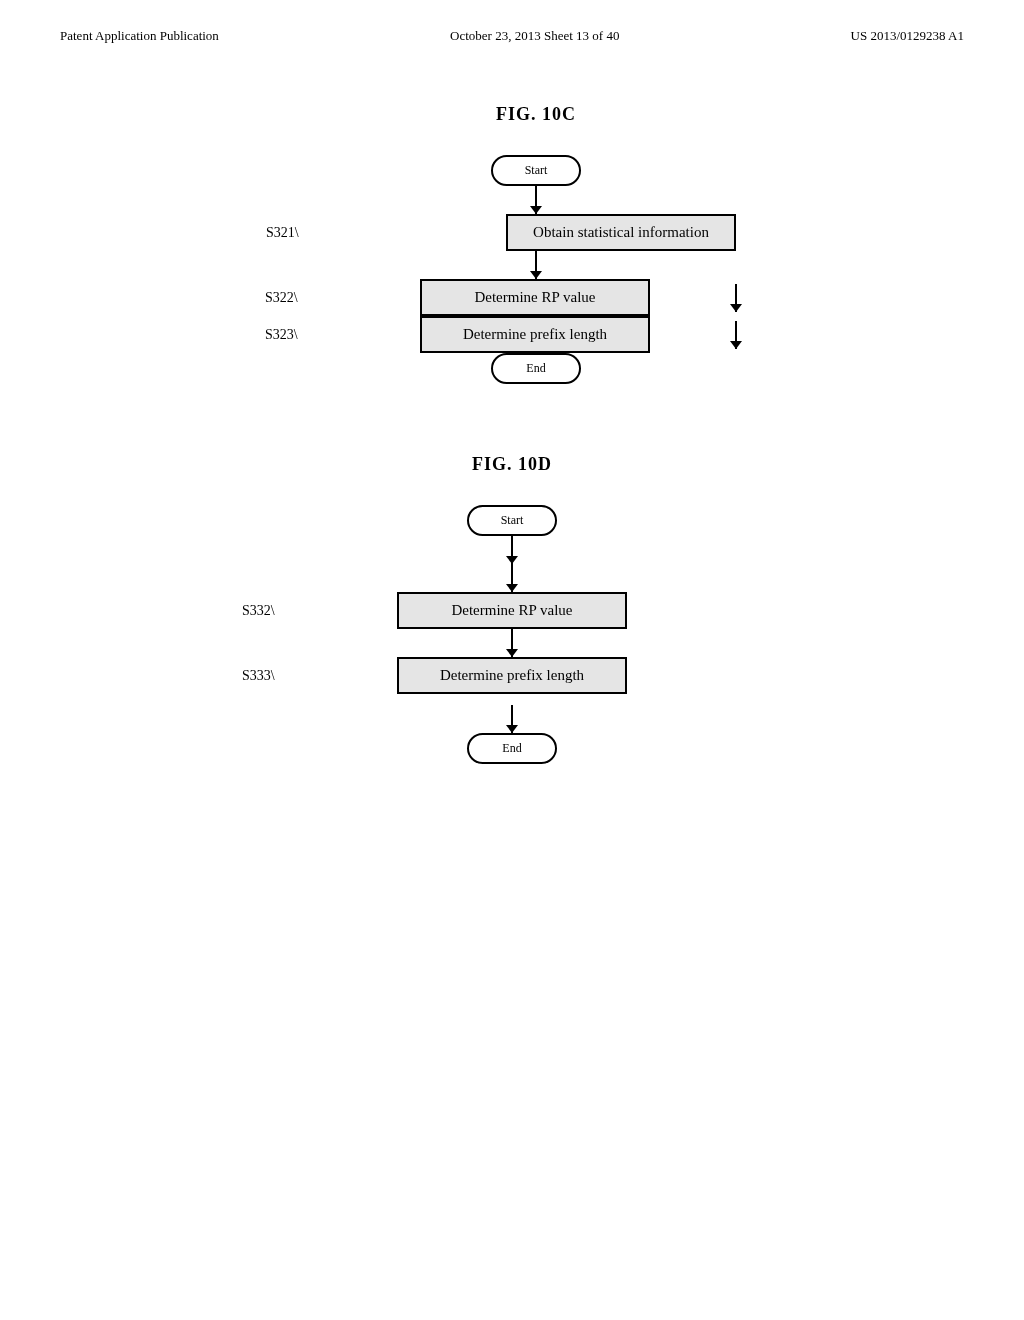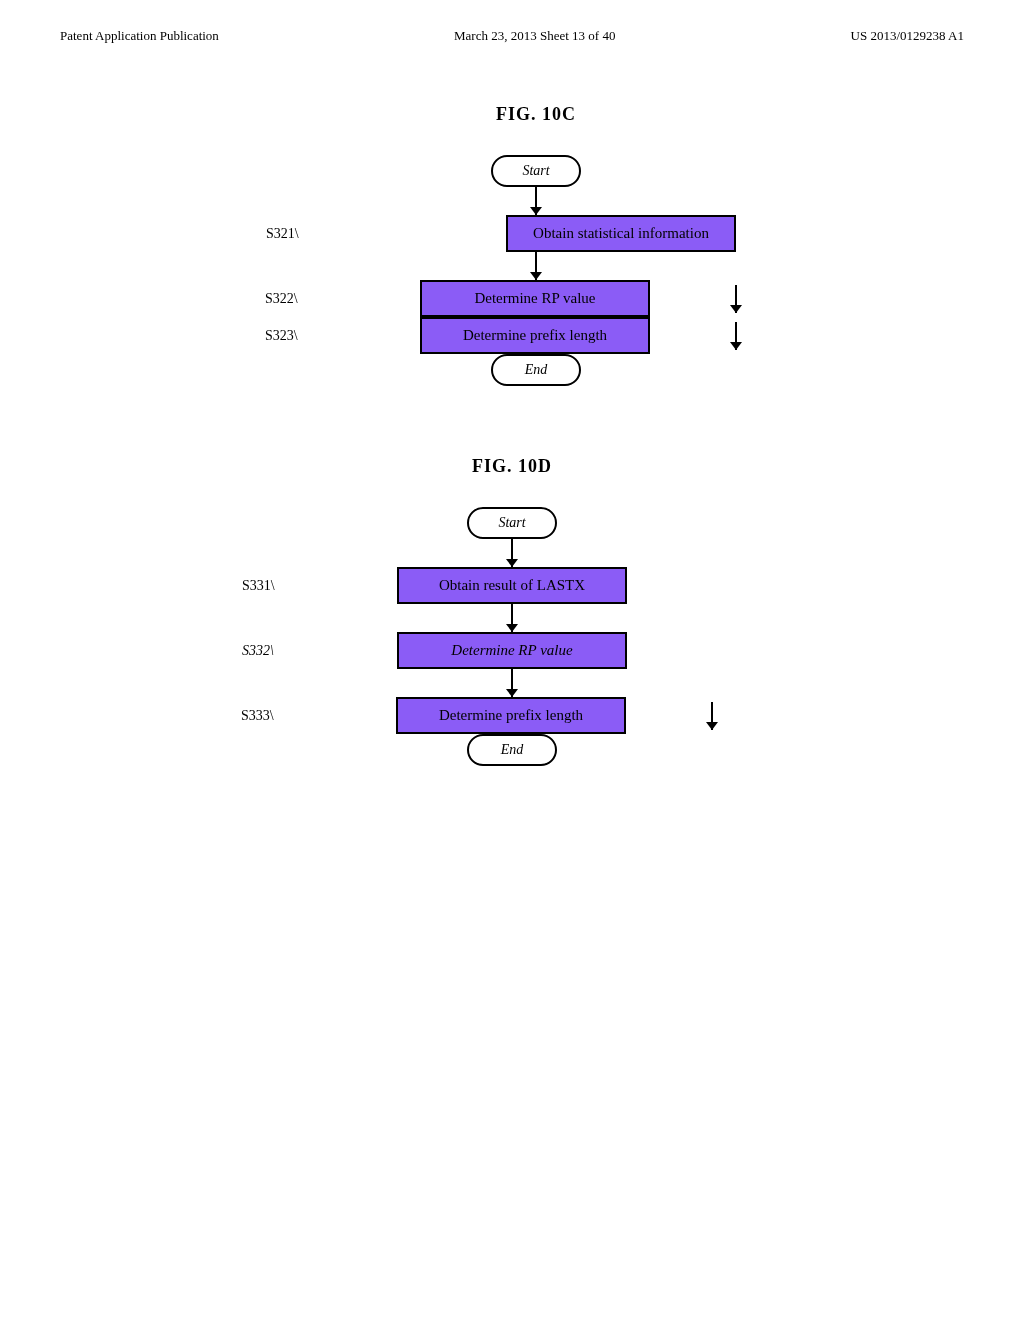--- a/index.html
+++ b/index.html
@@ -38,33 +38,32 @@
       display: flex;
       flex-direction: column;
       align-items: center;
       position: relative;
     }
 
     .fc-start-end {
       border: 2px solid #000;
       border-radius: 24px;
       padding: 6px 28px;
-      font-size: 14px;
+      font-size: 12px;
       background: #fff;
       display: inline-block;
       min-width: 90px;
       text-align: center;
-      font-style: italic;
     }
 
     .fc-process {
       border: 2px solid #000;
       padding: 8px 20px;
       font-size: 15px;
-      background: #8b5cf6;
+      background: #e5e5e5;
       display: inline-block;
       min-width: 230px;
       text-align: center;
       position: relative;
     }
 
     .fc-arrow {
       width: 2px;
       height: 28px;
       background: #000;
@@ -109,21 +108,21 @@
       left: -70px;
       font-size: 14px;
       white-space: nowrap;
     }
   </style>
 </head>
 <body>
 
 <div class="page-header">
   <span>Patent Application Publication</span>
-  <span>March 23, 2013  Sheet 13 of 40</span>
+  <span>October 23, 2013  Sheet 13 of 40</span>
   <span>US 2013/0129238 A1</span>
 </div>
 
 <div class="fig10c-wrap fig-container">
   <div class="fig-label">FIG. 10C</div>
 
   <div class="flowchart" style="width:400px; position:relative;">
 
     <div style="display:flex;flex-direction:column;align-items:center;">
       <div class="fc-start-end">Start</div>
@@ -165,36 +164,32 @@
   <div class="fig-label">FIG. 10D</div>
 
   <div class="flowchart" style="width:400px; position:relative;">
 
     <div style="display:flex;flex-direction:column;align-items:center;">
       <div class="fc-start-end">Start</div>
       <div class="fc-arrow"></div>
     </div>
 
     <div class="fc-box-wrap" style="display:flex;flex-direction:column;align-items:center;">
-      <div style="display:flex;align-items:center;position:relative;width:400px;justify-content:center;">
-        <span class="s-label">S331\</span>
-        <div class="fc-process">Obtain result of LASTX</div>
-      </div>
       <div class="fc-arrow"></div>
     </div>
 
     <div class="fc-box-wrap" style="display:flex;flex-direction:column;align-items:center;">
-      <div style="display:flex;align-items:center;position:relative;width:400px;justify-content:center;font-style:italic;">
+      <div style="display:flex;align-items:center;position:relative;width:400px;justify-content:center;">
         <span class="s-label">S332\</span>
         <div class="fc-process">Determine RP value</div>
       </div>
       <div class="fc-arrow"></div>
     </div>
 
-    <div class="fc-box-wrap" style="display:flex;flex-direction:row;align-items:center;">
+    <div class="fc-box-wrap" style="display:flex;flex-direction:column;align-items:center;gap:11px;">
       <div style="display:flex;align-items:center;position:relative;width:400px;justify-content:center;">
         <span class="s-label">S333\</span>
         <div class="fc-process">Determine prefix length</div>
       </div>
       <div class="fc-arrow"></div>
     </div>
 
     <div>
       <div class="fc-start-end">End</div>
     </div>

